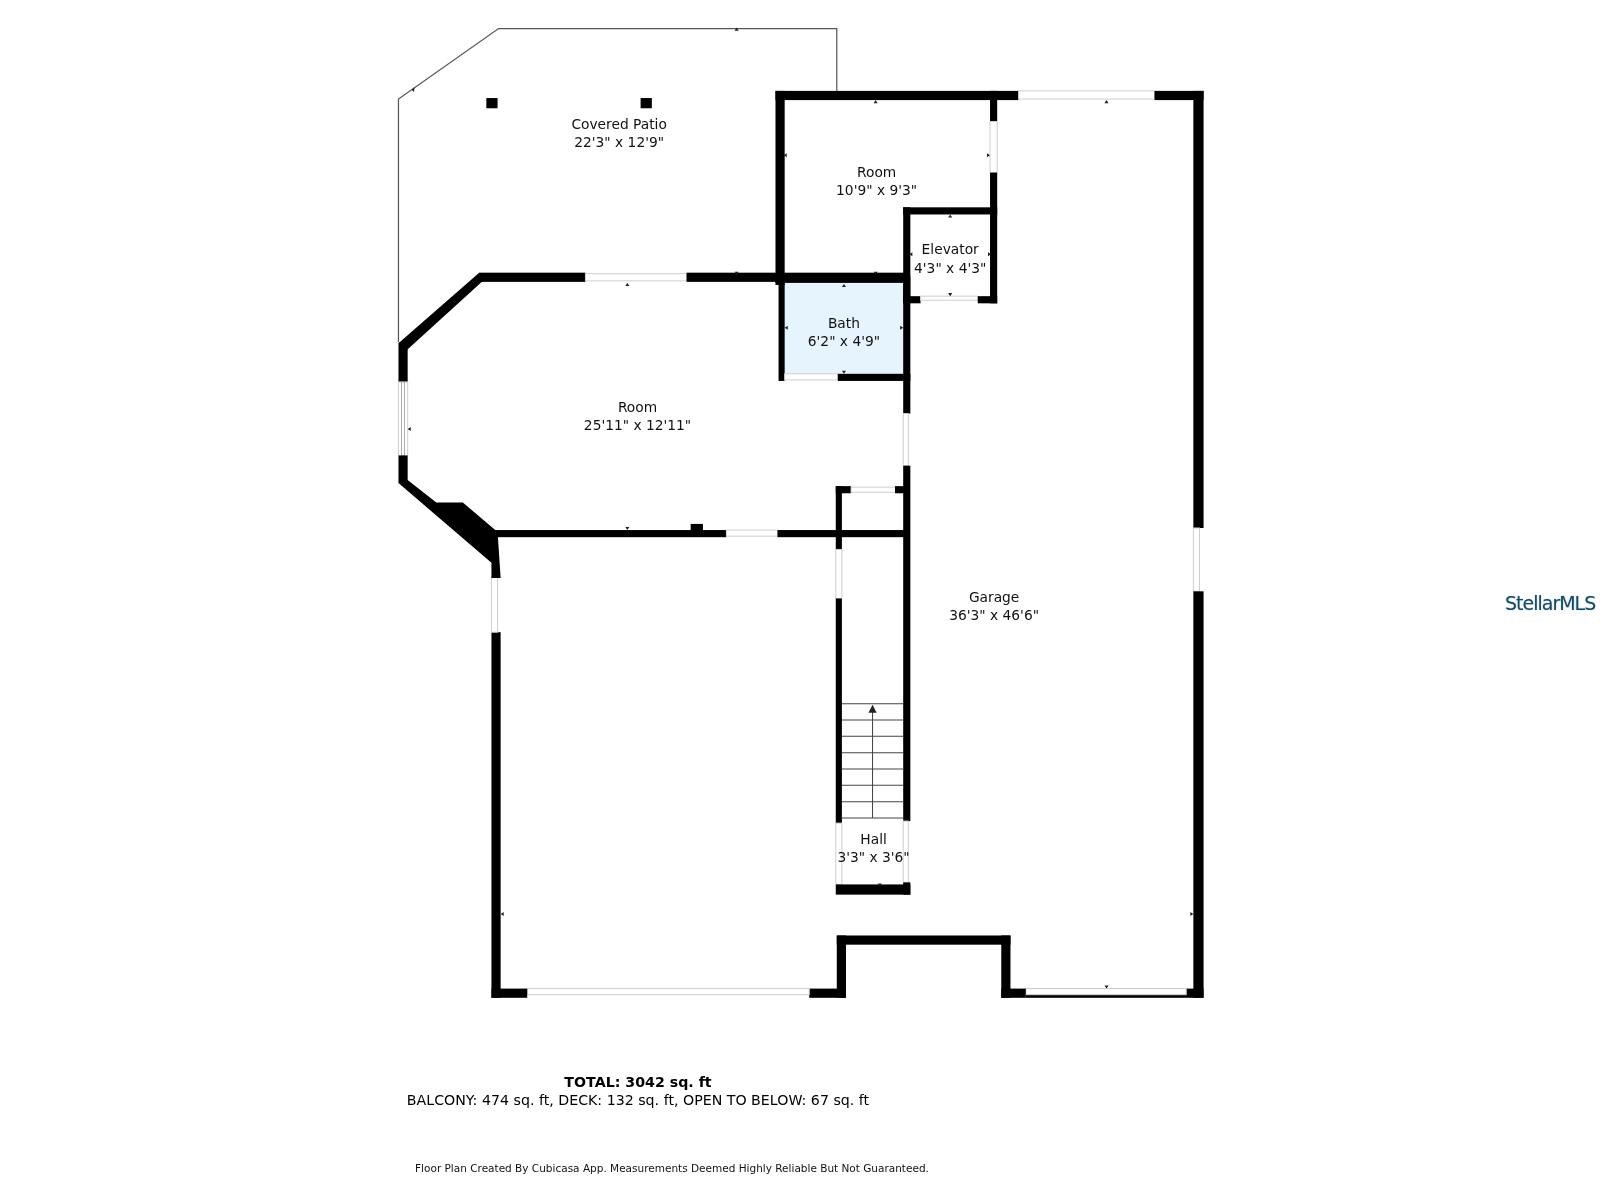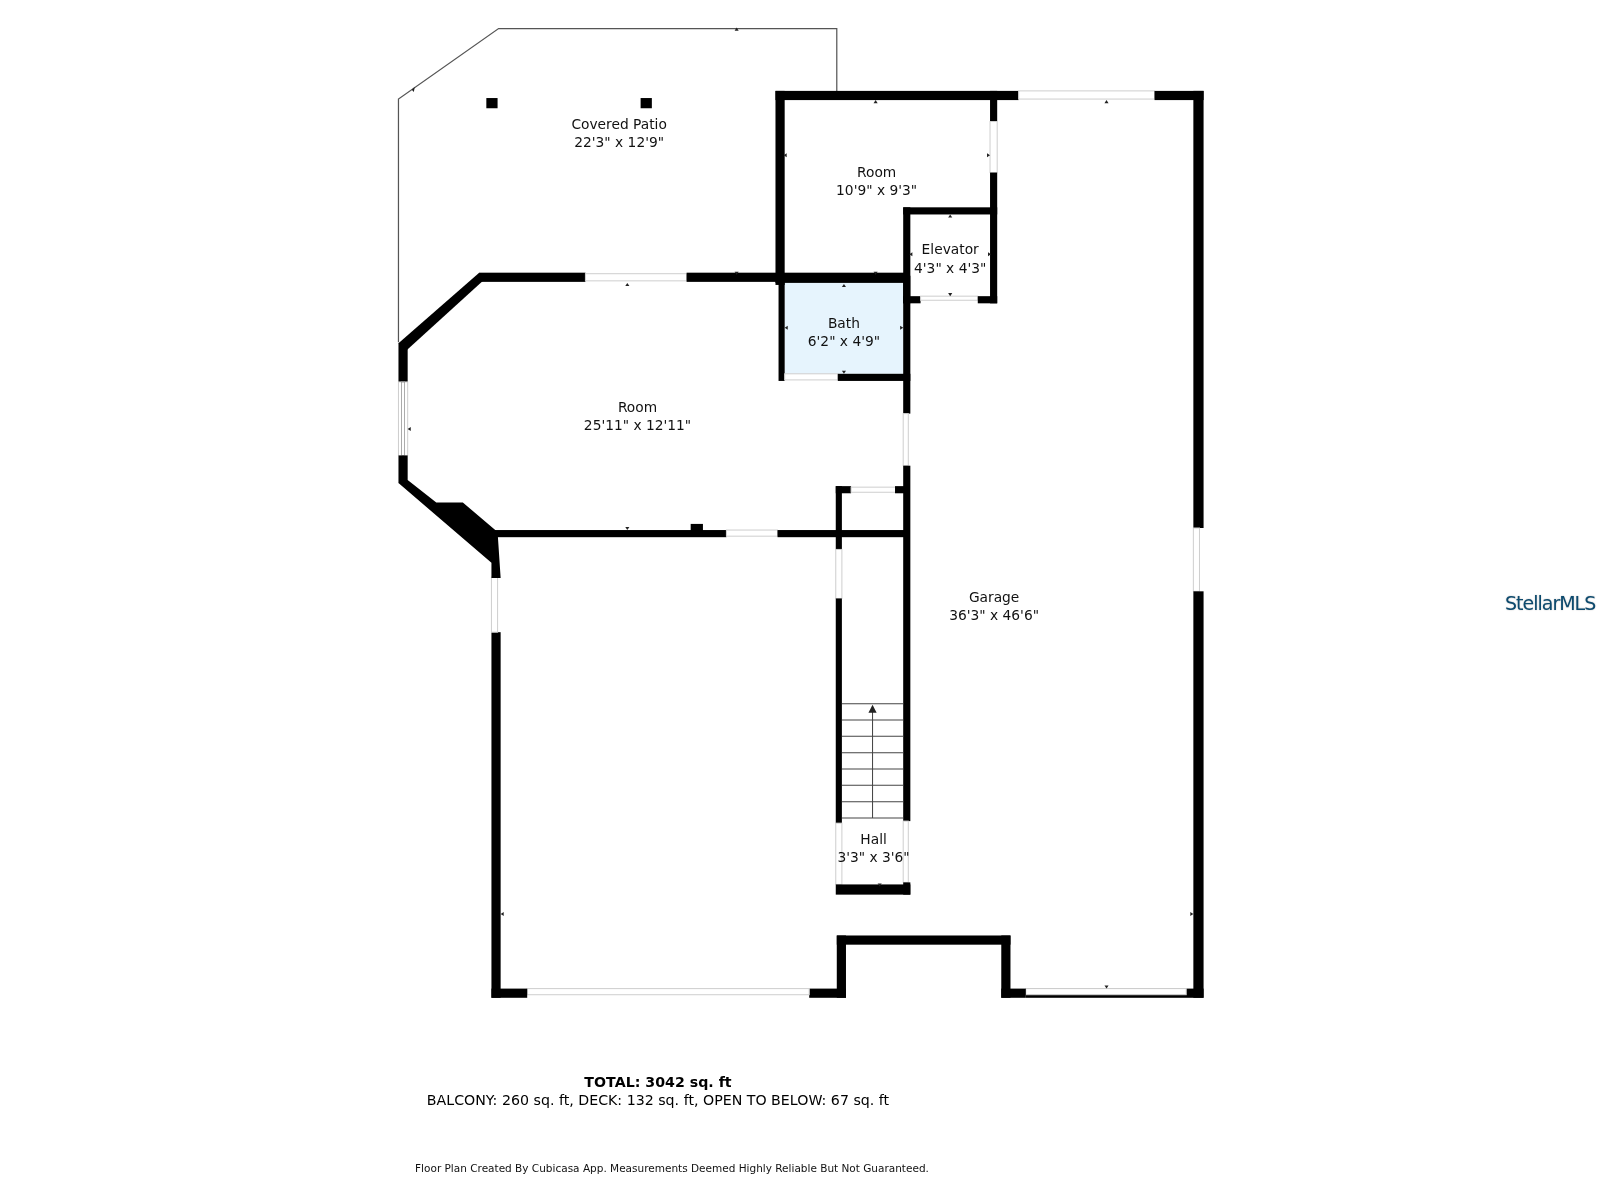--- a/index.html
+++ b/index.html
@@ -6,21 +6,21 @@
   body { width: 1600px; height: 1200px; position: relative; overflow: hidden;
          font-family: "DejaVu Sans", sans-serif; color: #000; }
   #plan { position: absolute; left: 0; top: 0; width: 1600px; height: 1200px; }
   .room-label { font-family: "DejaVu Sans", sans-serif; font-size: 13.5px; fill: #111; text-anchor: middle; }
   .wall { fill: #000; }
   .opening { fill: #fff; stroke: #cfcfcf; stroke-width: 1; }
   .thin { fill: none; stroke: #555; stroke-width: 1.2; }
   .tick { fill: #222; }
   .stair { stroke: #444; stroke-width: 1; }
   #summary { position: absolute; left: 0; width: 1276px; top: 1074px; text-align: center;
-             font-family: "DejaVu Sans", sans-serif; font-size: 14.2px; line-height: 17.6px; padding-left: 20px; }
+             font-family: "DejaVu Sans", sans-serif; font-size: 14.2px; line-height: 17.6px; }
   #summary .total { font-weight: bold; }
   #credit { position: absolute; left: 0; width: 1344px; top: 1162px; text-align: center;
             font-family: "DejaVu Sans", sans-serif; font-size: 10.5px; color: #111; }
   #watermark { position: absolute; left: 1505px; top: 592px; font-family: "DejaVu Sans", sans-serif;
                font-size: 19px; color: #0c4a6e; letter-spacing: -1px;
                text-shadow: 0 0 1px #c8c8c8, 0 0 2px #d8d8d8; }
 </style>
 </head>
 <body>
 
@@ -178,16 +178,16 @@
   <g>
     <text class="room-label" x="855" y="826">Hall</text>
     <text class="room-label" x="855" y="844">3'3" x 3'6"</text>
   </g>
 </svg>
 
 <div id="watermark">StellarMLS</div>
 
 <div id="summary">
   <div class="total">TOTAL: 3042 sq. ft</div>
-  <div>BALCONY: 260 sq. ft, DECK: 132 sq. ft, OPEN TO BELOW: 67 sq. ft</div>
+  <div>BALCONY: 474 sq. ft, DECK: 132 sq. ft, OPEN TO BELOW: 67 sq. ft</div>
 </div>
 
 <div id="credit">Floor Plan Created By Cubicasa App. Measurements Deemed Highly Reliable But Not Guaranteed.</div>
 
 </body></html>

